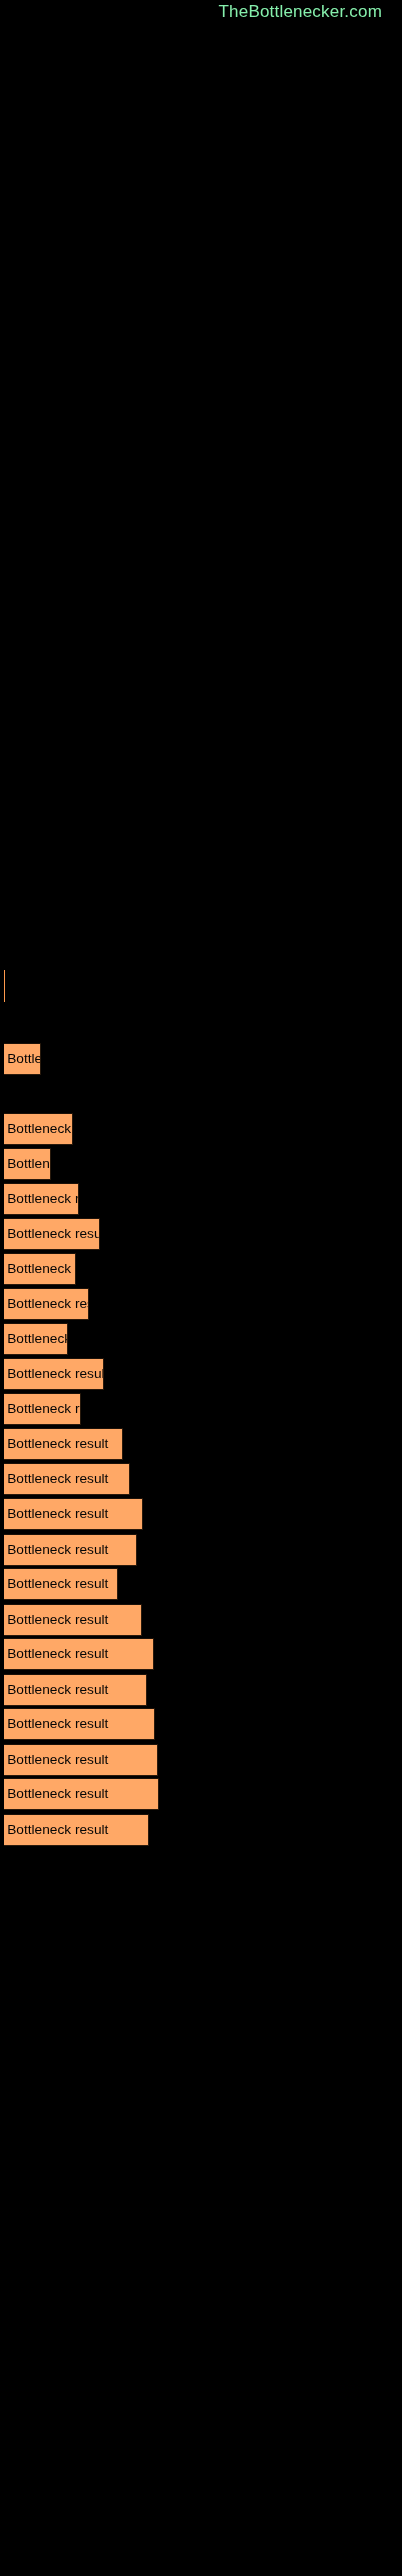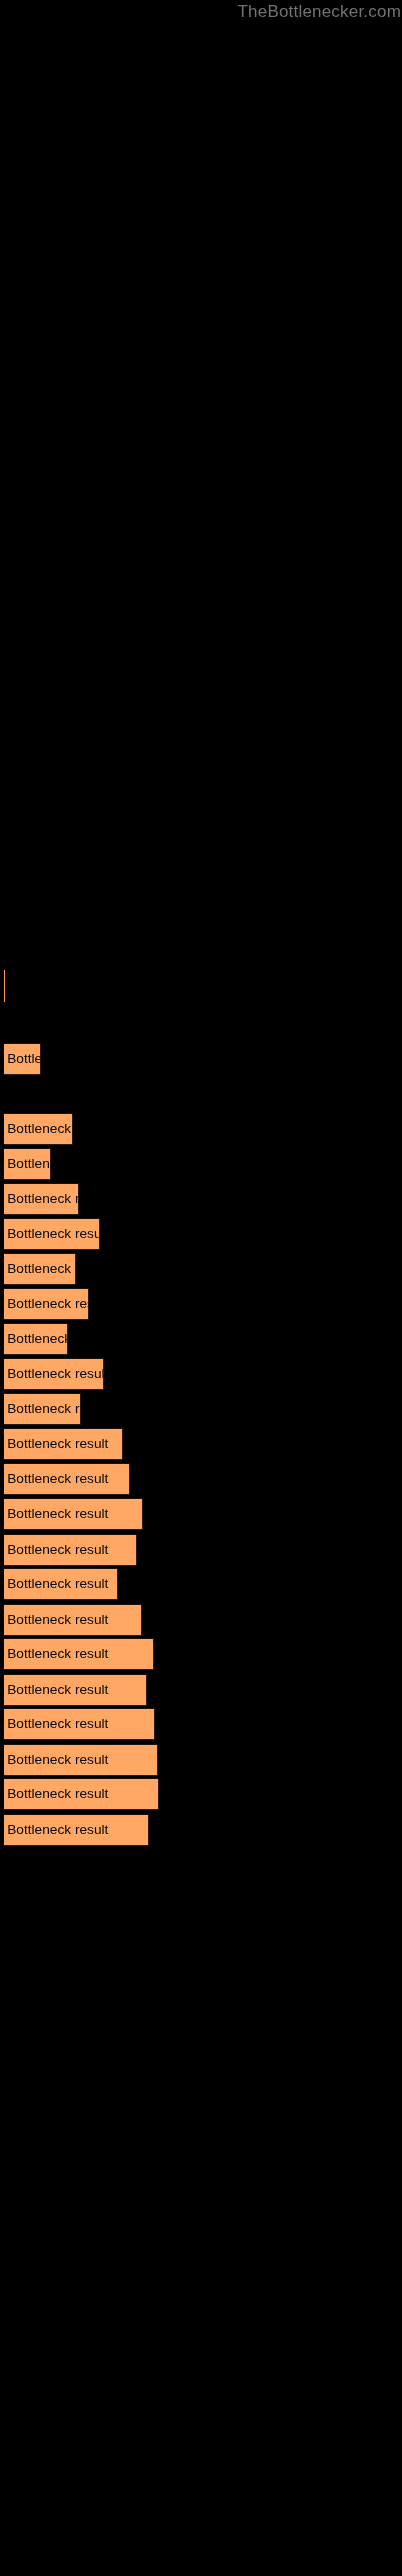--- a/index.html
+++ b/index.html
@@ -16,25 +16,25 @@
     width: 403px;
     height: 2576px;
     background: #000000;
     overflow: hidden;
   }
 
   
   #watermark {
     position: absolute;
     top: 2.4px;
-    right: 2px;
+    right: 21px;
     font-family: "Liberation Sans", sans-serif;
     font-size: 17px;
     letter-spacing: 0.2px;
-    color: #737373;
+    color: #86efac;
     white-space: nowrap;
     user-select: none;
   }
 
   
   #upper-blank {
     position: absolute;
     left: 0;
     top: 32px;
     width: 403px;

